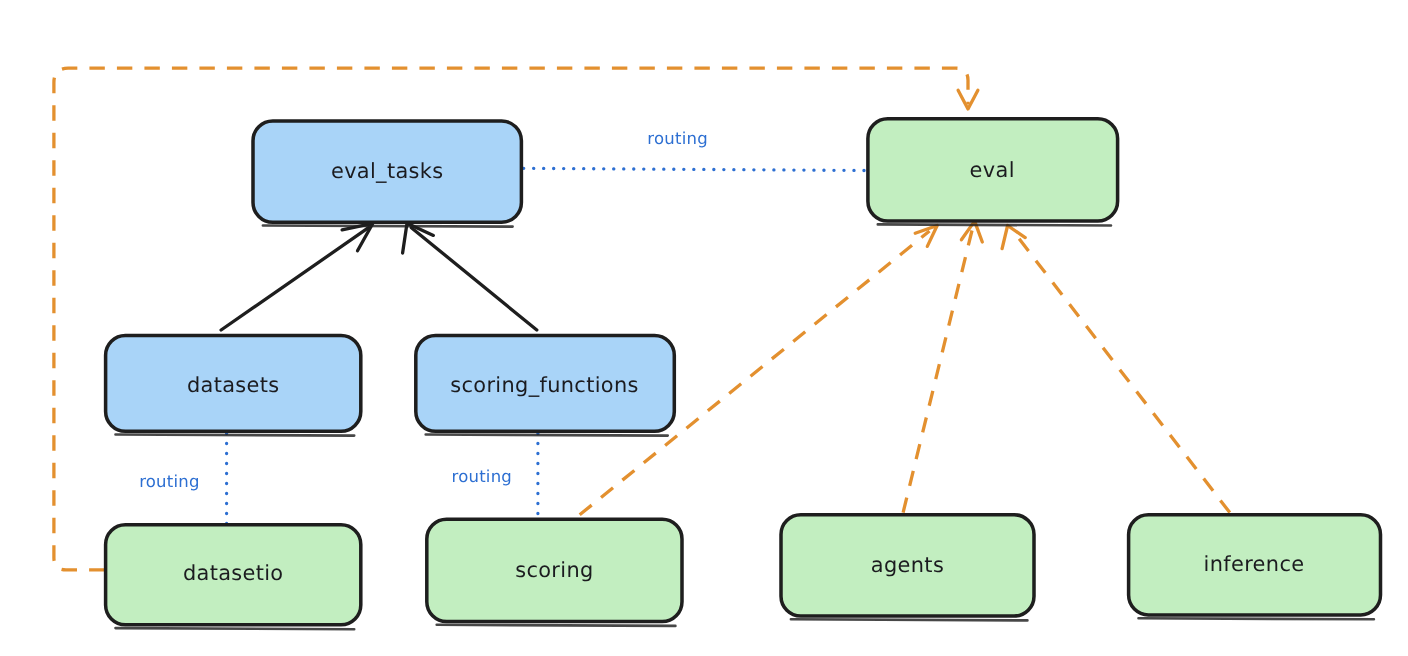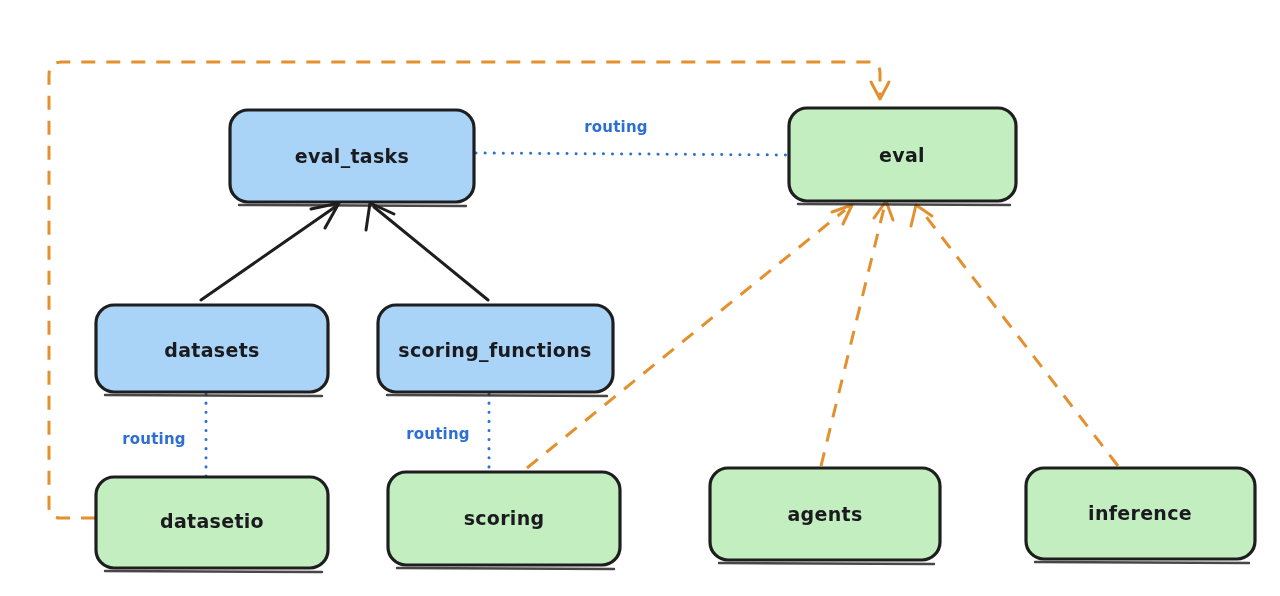--- a/index.html
+++ b/index.html
@@ -12,21 +12,20 @@
     width: 1280px;
     height: 596px;
     font-family: "DejaVu Sans", sans-serif;
     overflow: hidden;
   }
   #canvas-root {
     position: relative;
     width: 1280px;
     height: 492px;
     background: #ffffff;
-    font-weight: bold;
   }
   #diagram-svg {
     position: absolute;
     left: 0;
     top: 0;
     width: 1280px;
     height: 596px;
     display: block;
   }
   .node-label {

